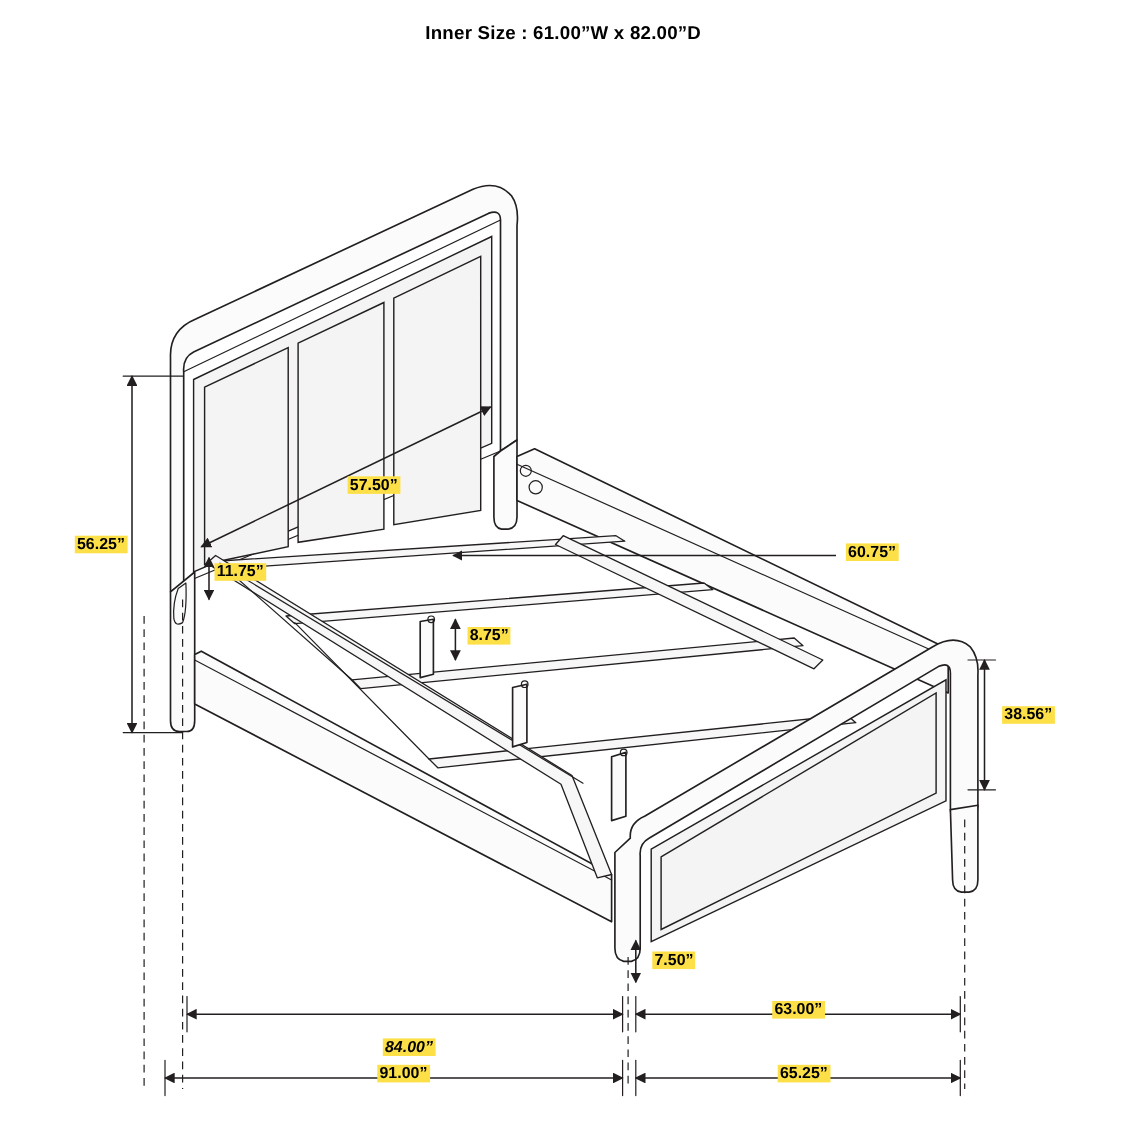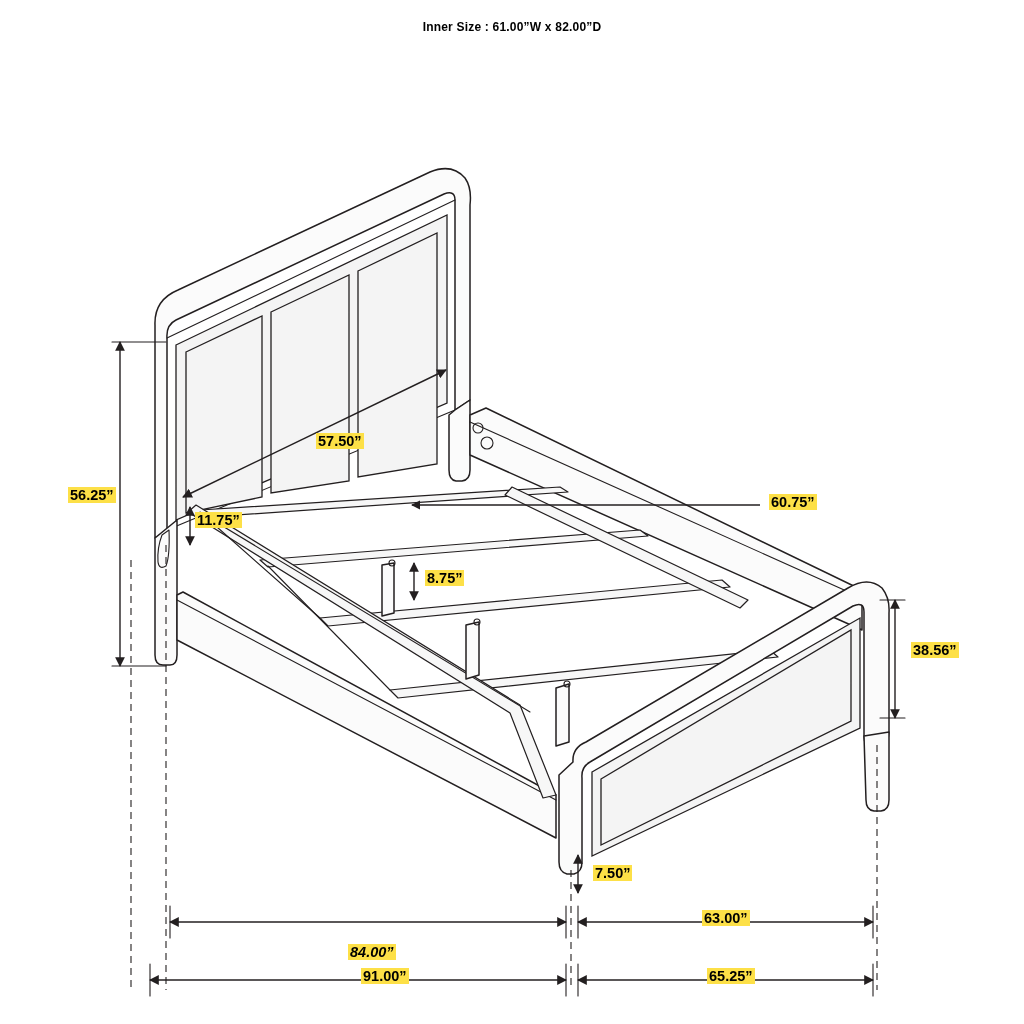--- a/index.html
+++ b/index.html
@@ -17,21 +17,21 @@
     height: 1024px;
     overflow: hidden;
     background: #ffffff;
   }
   #title {
     position: absolute;
     top: 20px;
     left: 0;
     width: 1024px;
     text-align: center;
-    font-size: 12px;
+    font-size: 17px;
     font-weight: bold;
     letter-spacing: 0.2px;
   }
   svg#diagram {
     position: absolute;
     top: 0;
     left: 0;
     width: 1024px;
     height: 1024px;
   }
@@ -213,17 +213,17 @@
   <div class="dim-label" style="left:769px; top:494px;">60.75”</div>
 
   <div class="dim-label" style="left:911px; top:642px;">38.56”</div>
 
   <div class="dim-label" style="left:593px; top:865px;">7.50”</div>
 
   <div class="dim-label" style="left:348px; top:944px;font-style:italic;">84.00”</div>
 
   <div class="dim-label" style="left:702px; top:910px;">63.00”</div>
 
-  <div class="dim-label" style="left:361px; top:968px;">91.00”</div>
+  <div class="dim-label" style="left:343px; top:968px;">91.00”</div>
 
   <div class="dim-label" style="left:707px; top:968px;">65.25”</div>
 
 </div>
 
 </body></html>

